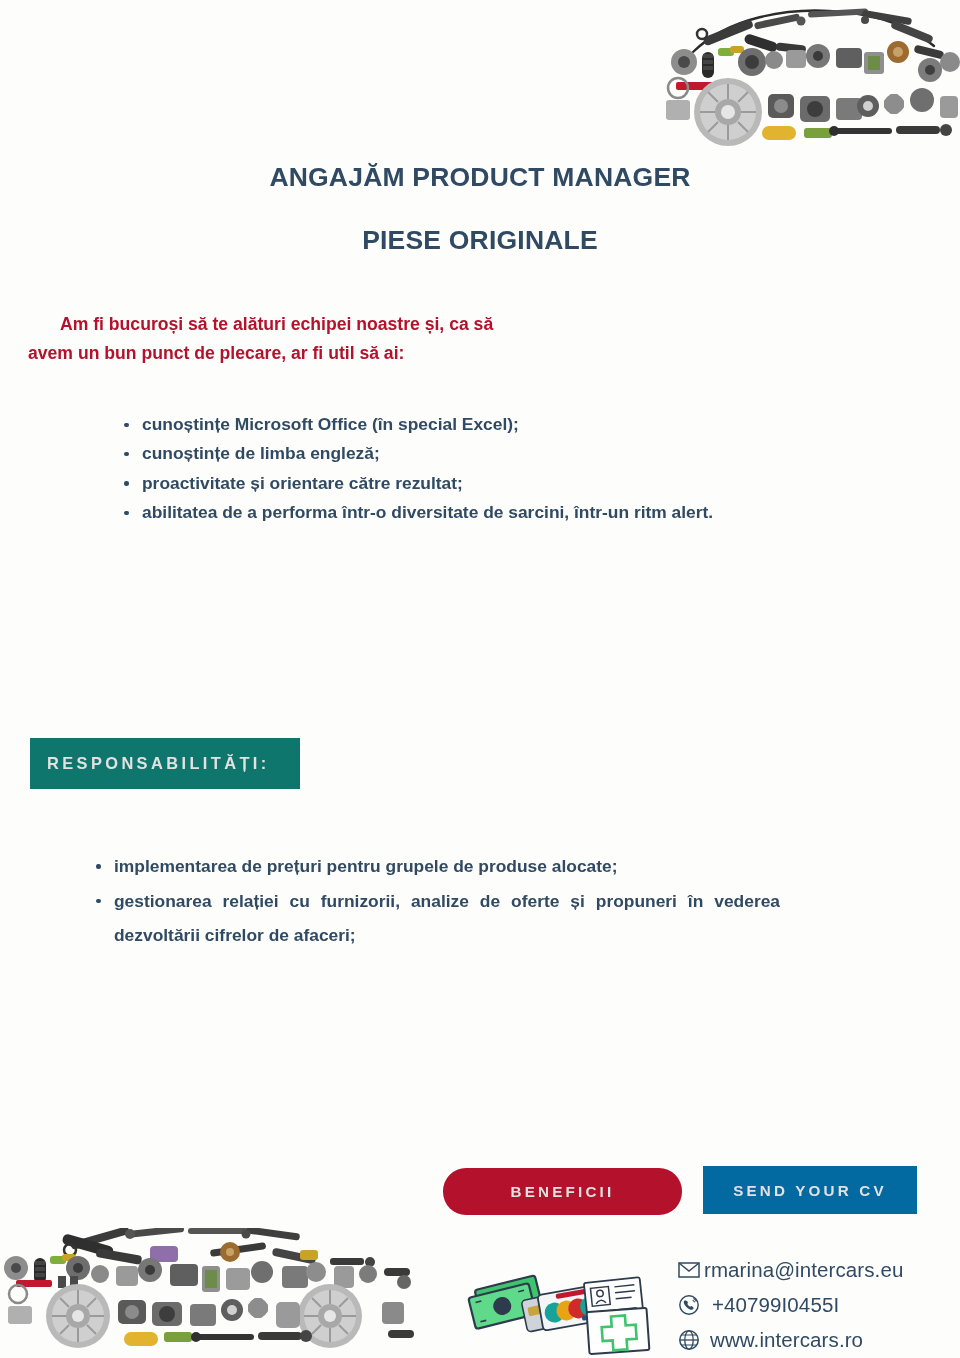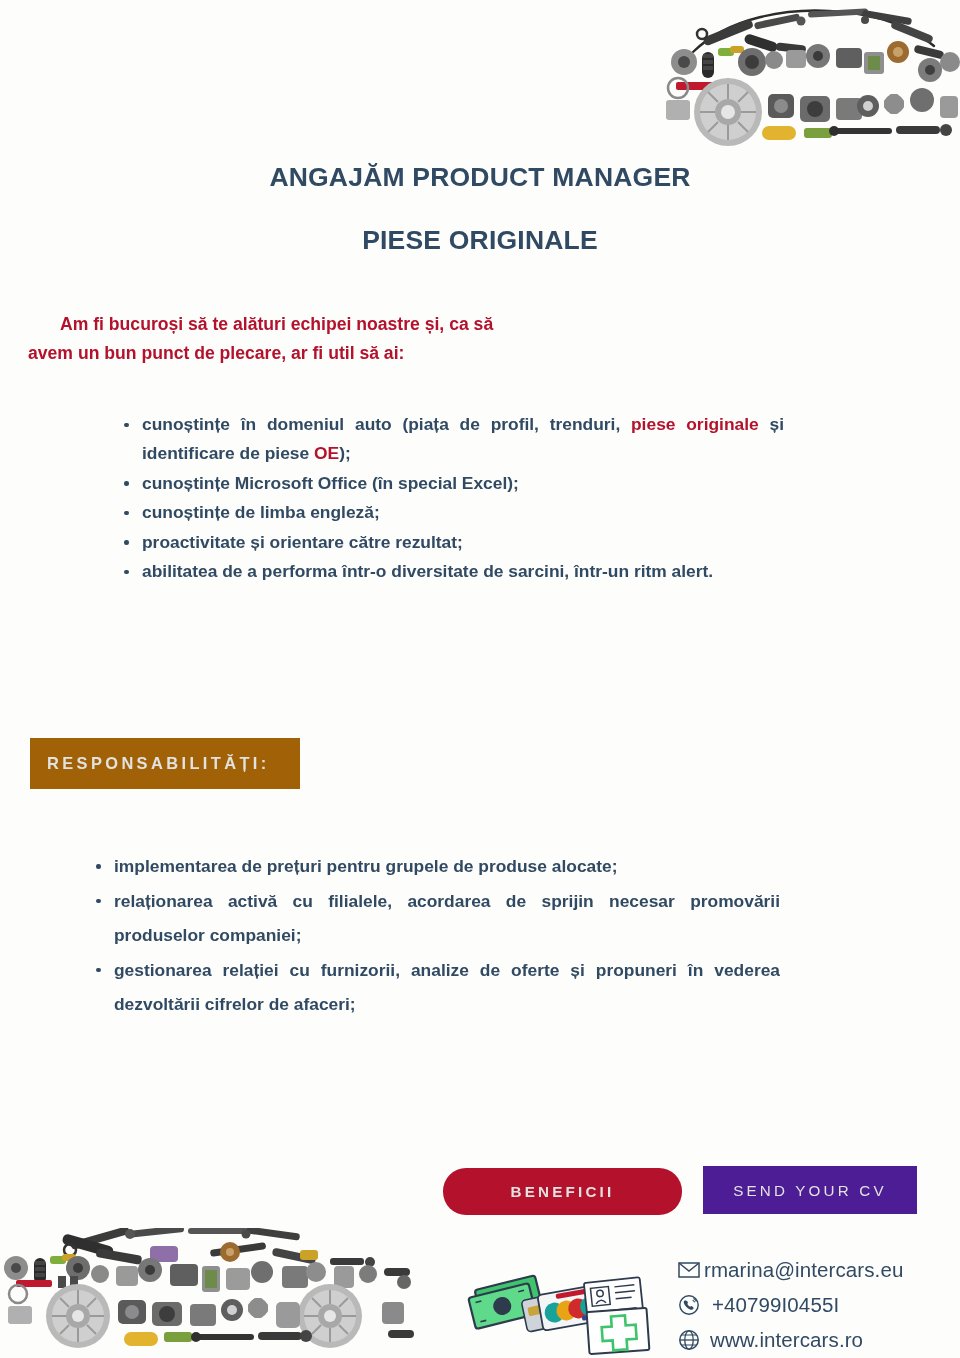--- a/index.html
+++ b/index.html
@@ -109,21 +109,21 @@
   }
   .reqs li::before { top: 12.5px; }
 
   
   .banner-resp {
     position: absolute;
     top: 738px;
     left: 30px;
     width: 270px;
     height: 51px;
-    background: #a16207;
+    background: #0f766e;
     color: #e2e2e0;
     font-size: 16.4px;
     font-weight: bold;
     letter-spacing: 3.4px;
     display: flex;
     align-items: center;
     padding-left: 17px;
     box-sizing: border-box;
   }
 
@@ -157,24 +157,24 @@
     justify-content: center;
     box-sizing: border-box;
     border-radius: 23px;
   }
   .banner-cv {
     position: absolute;
     top: 1166px;
     left: 703px;
     width: 214px;
     height: 48px;
-    background: #4c1d95;
+    background: #0369a1;
     color: #e2e2e0;
     font-size: 15.2px;
-    font-weight: normal;
+    font-weight: bold;
     letter-spacing: 3.2px;
     display: flex;
     align-items: center;
     justify-content: center;
     box-sizing: border-box;
   }
 
   
   .benefit-icons {
     position: absolute;
@@ -305,34 +305,32 @@
   <div class="title-line1">ANGAJĂM PRODUCT MANAGER</div>
   <div class="title-line2">PIESE ORIGINALE</div>
 </div>
 
 <div class="intro">
   <span class="ind"></span><span>Am fi bucuroși să te alături echipei noastre și, ca să</span><br>
   <span>avem un bun punct de plecare, ar fi util să ai:</span>
 </div>
 
 <ul class="blist reqs" id="requirements-list">
-    <li><span>cunoștințe în domeniul auto (piața de profil, trenduri, </span><span class="red">piese originale</span><span> și identificare de piese </span><span class="red">OE</span><span>);</span></li>
     <li><span>cunoștințe Microsoft Office (în special Excel);</span></li>
     <li><span>cunoștințe de limba engleză;</span></li>
     <li><span>proactivitate și orientare către rezultat;</span></li>
     <li><span>abilitatea de a performa într-o diversitate de sarcini, într-un ritm alert.</span></li>
   </ul>
 
 <div class="banner-resp">
   <span>RESPONSABILITĂȚI:</span>
 </div>
 
 <ul class="blist resps" id="responsibilities-list">
     <li><span>implementarea de prețuri pentru grupele de produse alocate;</span></li>
-    <li><span>relaționarea activă cu filialele, acordarea de sprijin necesar promovării produselor companiei;</span></li>
     <li><span>gestionarea relației cu furnizorii, analize de oferte și propuneri în vederea dezvoltării cifrelor de afaceri;</span></li>
   </ul>
 
 <div class="banner-benefits">
   <span>BENEFICII</span>
 </div>
 <div class="banner-cv">
   <span>SEND YOUR CV</span>
 </div>
 

